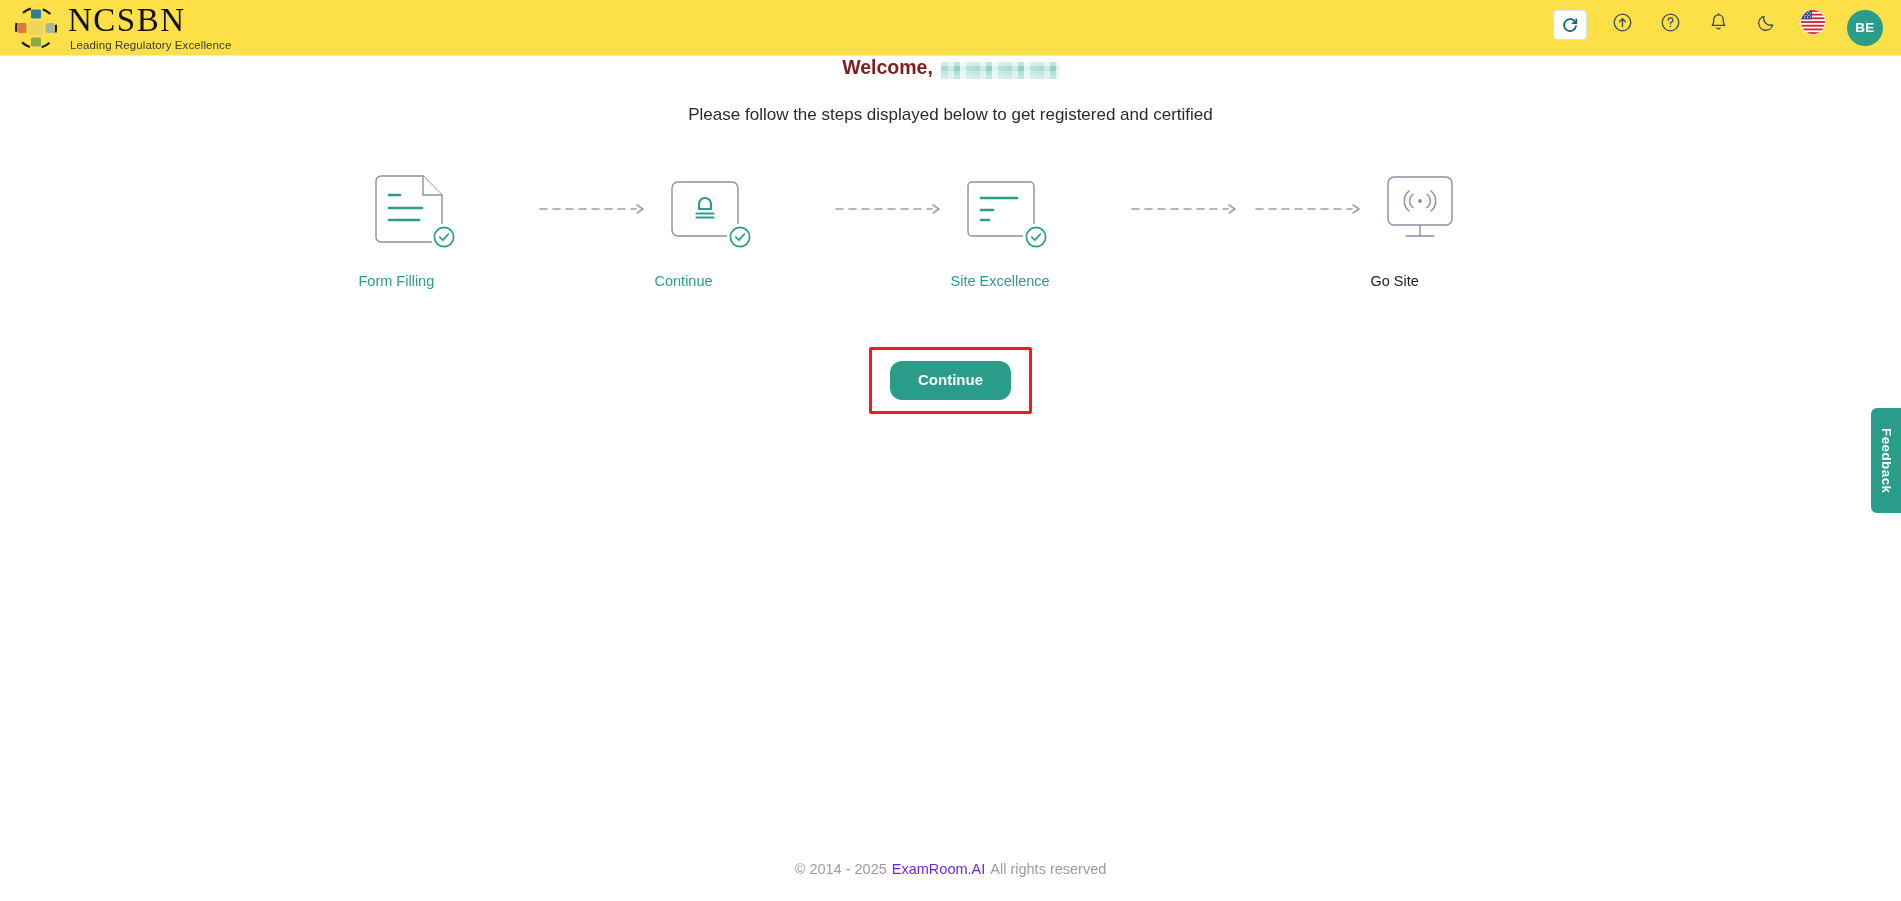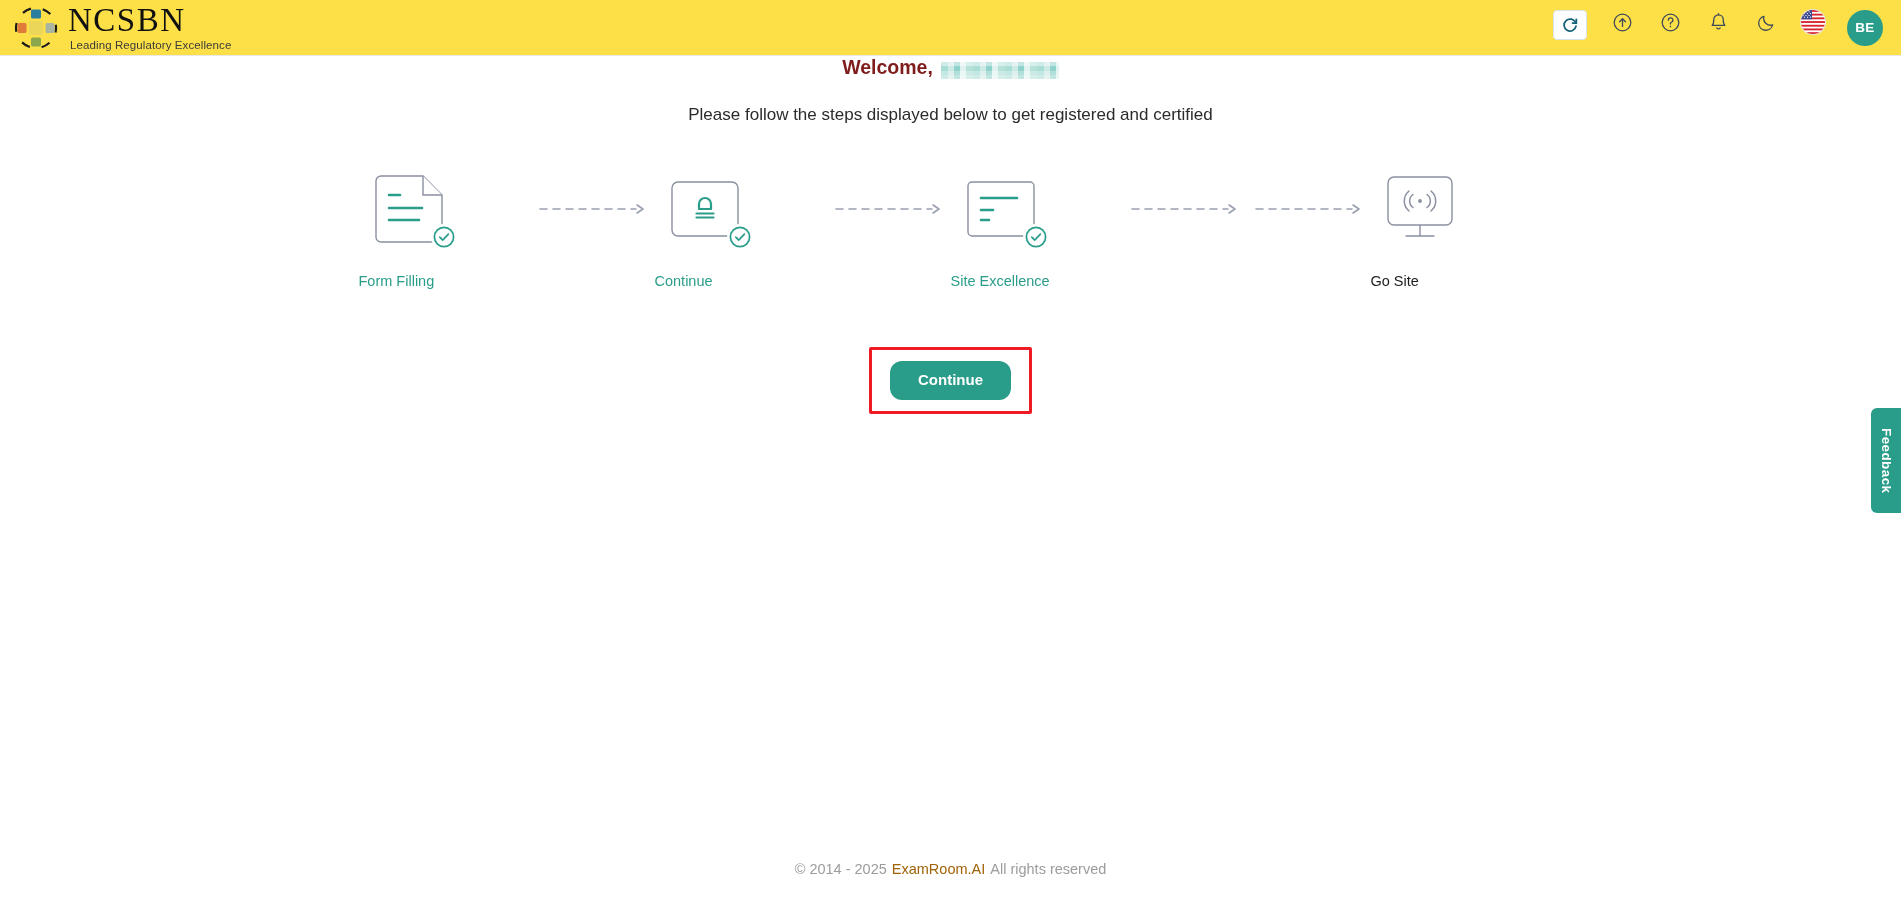--- a/index.html
+++ b/index.html
@@ -205,21 +205,21 @@
     bottom: 0; left: 0;
     width: 1901px;
     height: 65px;
     display: flex;
     align-items: center;
     justify-content: center;
     font-size: 14.5px;
     color: #9c9c9c;
     gap: 5px;
   }
-  .footer .link { color: #a16207; cursor: pointer; }
+  .footer .link { color: #6d28d9; cursor: pointer; }
 
   
   .feedback-tab {
     position: absolute;
     right: 0;
     top: 408px;
     width: 30px;
     height: 105px;
     background: #2a9d8a;
     border-radius: 6px 0 0 6px;

